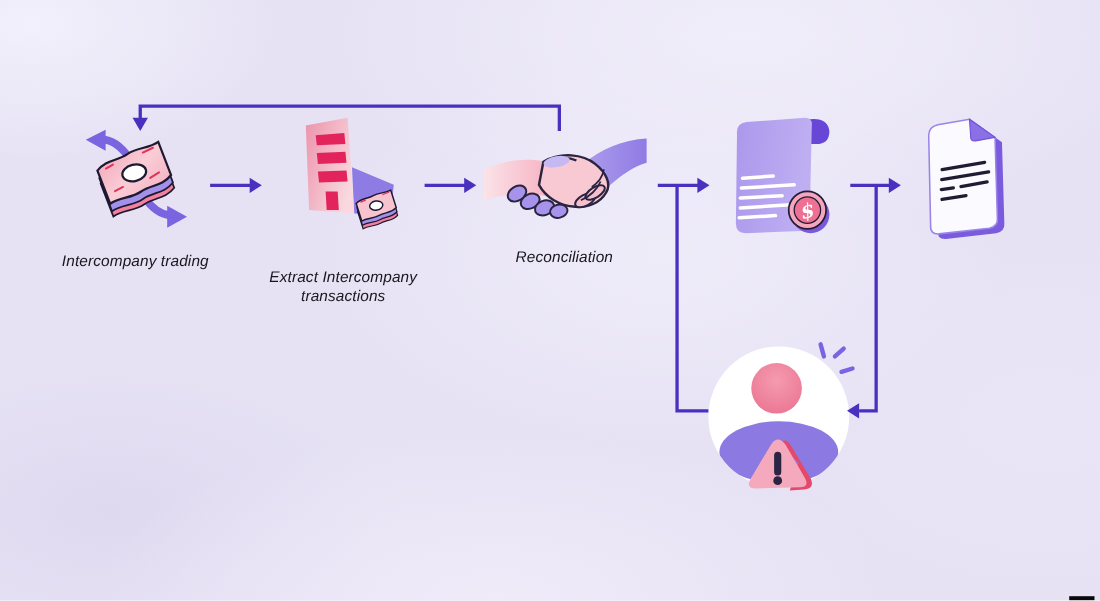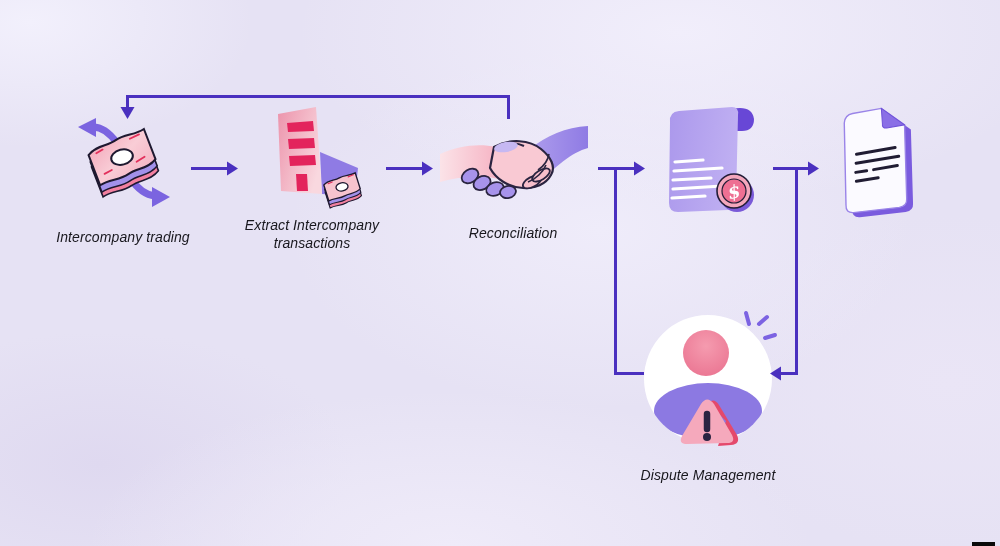--- a/index.html
+++ b/index.html
@@ -220,23 +220,22 @@
     <path d="M70,100 Q76,94 81,102 L99,132 Q103,141 93,142 L80,143 L88,118 Z" fill="#E4496C"></path>
     <path d="M63,101 Q69,92 76,101 L94,132 Q98,140 89,140 L49,141 Q40,141 44,133 Z" fill="#F5A9BC"></path>
     <g fill="none" stroke="#2B2442">
       <path d="M69,111 L69,126" stroke-width="6.5" stroke-linecap="round"></path>
     </g>
     <circle cx="69" cy="134" r="4" fill="#2B2442"></circle>
   </svg>
 
   <div class="node-label" style="left:53px;top:228px;width:140px;">Intercompany trading</div>
 
-  <div class="node-label" style="left:212px;top:216px;width:200px;">Extract Intercompany transactions</div>
+  <div class="node-label" style="left:212px;top:242px;width:200px;">Extract Intercompany transactions</div>
 
   <div class="node-label" style="left:443px;top:224px;width:140px;">Reconciliation</div>
 
 
 
-  <div class="node-label" style="left:633px;top:466px;width:150px;">Dispute Management</div>
 
   <div class="corner-artifact"></div>
 
 </div>
 
 </body></html>

